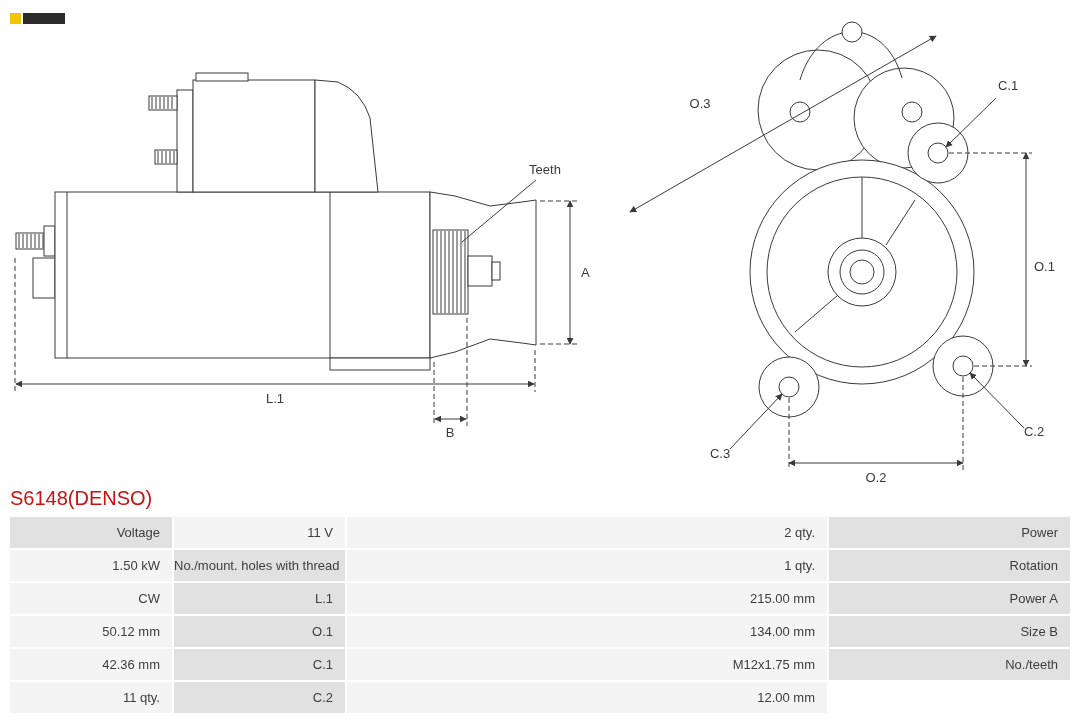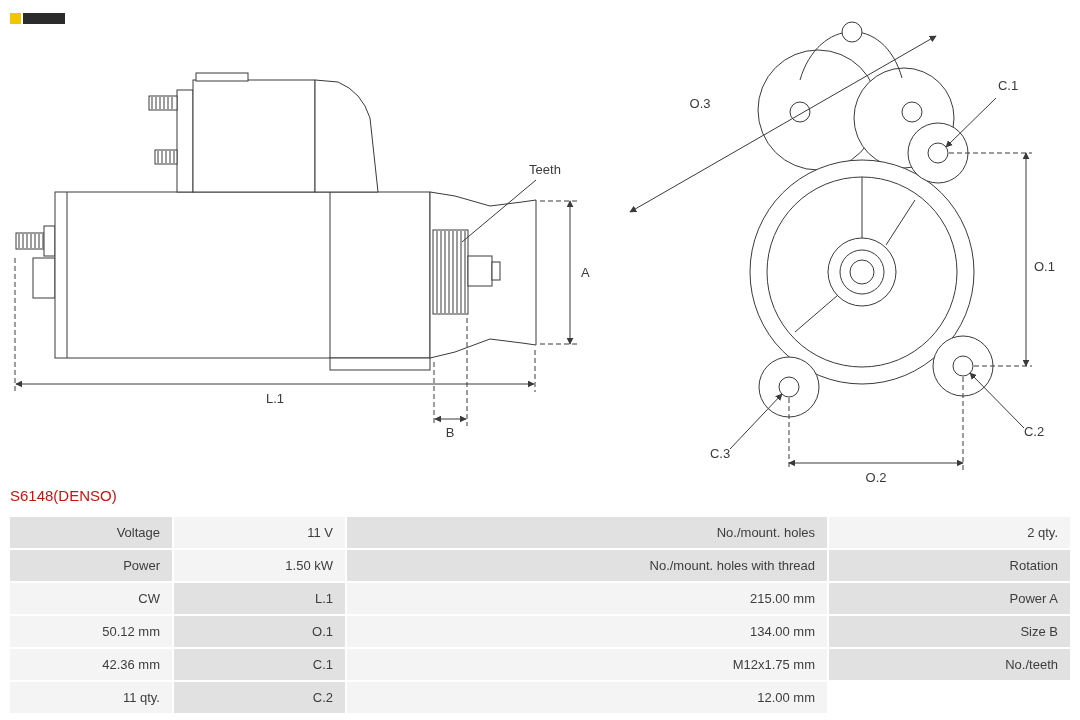--- a/index.html
+++ b/index.html
@@ -15,21 +15,21 @@
   
   svg.diagram{position:absolute;top:0;left:0;}
   svg .shape{fill:#ffffff;stroke:var(--stroke,#3a3a3a);stroke-width:1;}
   svg .ln{fill:none;stroke:var(--stroke,#3a3a3a);stroke-width:1;}
   svg .dash{fill:none;stroke:var(--stroke,#3a3a3a);stroke-width:1;stroke-dasharray:5 3;}
   svg .dim{fill:none;stroke:var(--stroke,#3a3a3a);stroke-width:1;}
   svg text{font:13px "Liberation Sans",sans-serif;fill:var(--stroke,#3a3a3a);}
 
   
   .part-number{
-    position:absolute;top:487px;left:10px;font-size:15px;
+    position:absolute;top:487px;left:10px;font-size:20px;
     color:var(--pn-color,#cc1111);
   }
 
   
   .spec-table{
     position:absolute;top:517px;left:10px;width:1060px;
     display:grid;grid-template-columns:162px 171px 480px 1fr;
     gap:2px;font-size:13px;
   }
   .spec-table .cell{
@@ -145,25 +145,25 @@
     <text x="1034" y="436" text-anchor="middle">C.2</text>
     <line class="dim" x1="1024" y1="428" x2="970" y2="373" marker-end="url(#arr)"></line>
   </g>
 </svg>
 
 <div class="part-number">S6148(DENSO)</div>
 
 <div class="spec-table">
     <div class="cell label">Voltage</div>
     <div class="cell value">11 V</div>
-    <div class="cell label">No./mount. holes</div>
     <div class="cell value">2 qty.</div>
     <div class="cell label">Power</div>
     <div class="cell value">1.50 kW</div>
     <div class="cell label">No./mount. holes with thread</div>
+    <div class="cell value">1 qty.</div>
     <div class="cell label">Rotation</div>
     <div class="cell value">CW</div>
     <div class="cell label">L.1</div>
     <div class="cell value">215.00 mm</div>
     <div class="cell label">Power A</div>
     <div class="cell value">50.12 mm</div>
     <div class="cell label">O.1</div>
     <div class="cell value">134.00 mm</div>
     <div class="cell label">Size B</div>
     <div class="cell value">42.36 mm</div>

